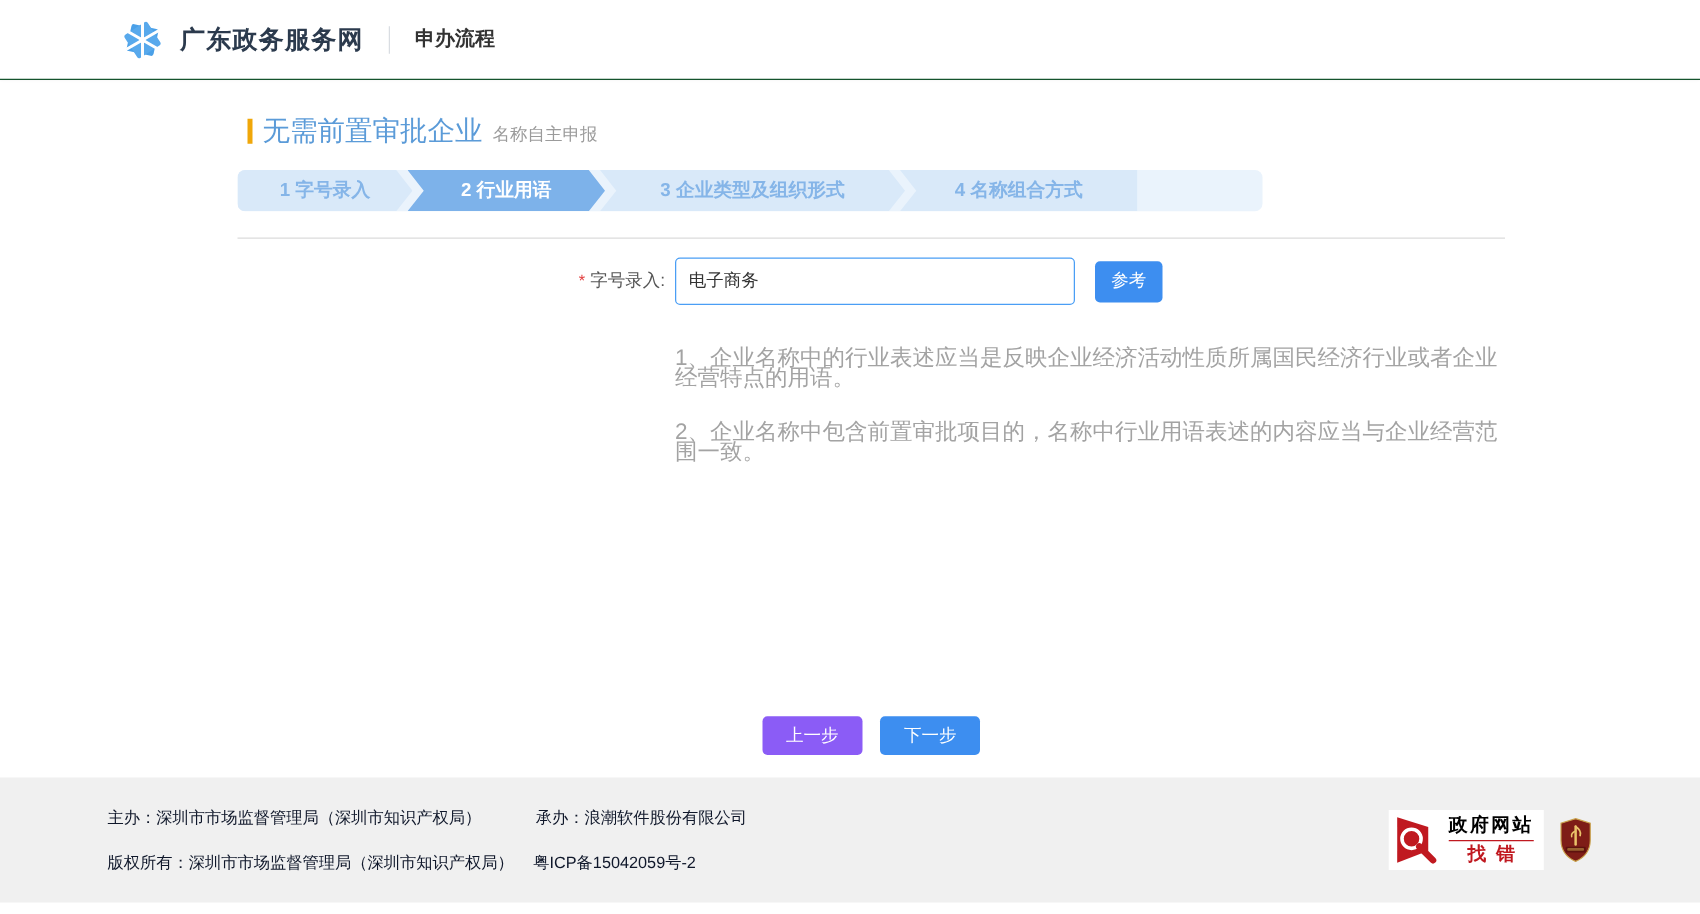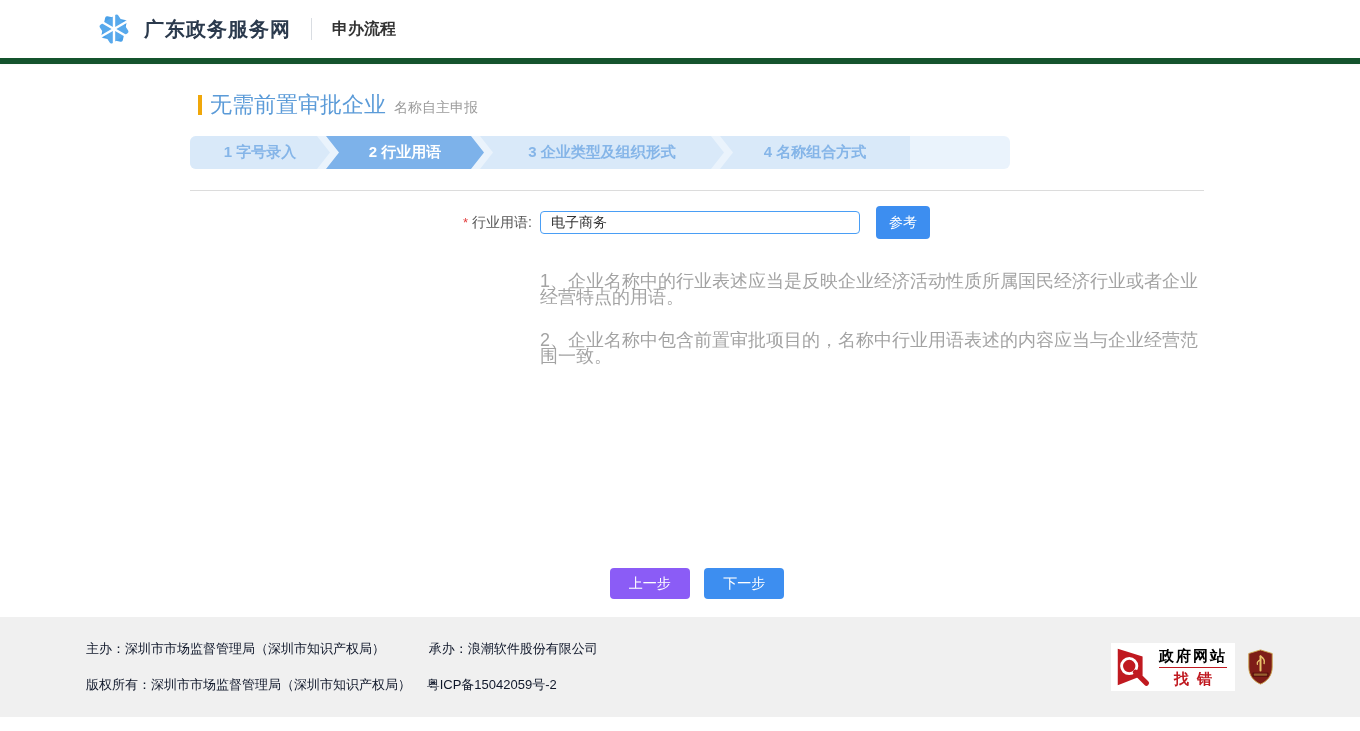--- a/index.html
+++ b/index.html
@@ -8,21 +8,21 @@
     font-family:"Liberation Sans","DejaVu Sans",sans-serif;
     color:#333;
     width:1360px;
     min-height:731px;
   }
 
   
   .header {
     height:64px;
     background:#fff;
-    border-bottom:6px solid #14532d;
+    border-bottom:1px solid #14532d;
     box-shadow:0 1px 2px rgba(0,0,0,.03);
   }
   .header-inner {
     width:1200px; margin:0 auto; padding:0 16px;
     height:100%; display:flex; align-items:center;
   }
   .logo { width:36px; height:36px; margin-right:12px; flex:0 0 auto; }
   .brand { font-size:20px; font-weight:600; color:#2b3a4d; letter-spacing:1px; }
   .header-divider { width:1px; height:22px; background:#d9dde2; margin:0 20px; }
   .header-nav { font-size:16px; font-weight:700; color:#333; cursor:pointer; }
@@ -60,21 +60,21 @@
   .rule { width:100%; height:1px; background:#dcdcdc; margin-top:21px; }
 
   
   .form-row { display:flex; align-items:center; margin-top:15px; }
   .form-label {
     width:350px; text-align:right; padding-right:8px;
     font-size:14px; color:#555;
   }
   .req { color:#e23c3c; margin-right:4px; font-size:13px; }
   .form-input {
-    width:320px; height:23px;
+    width:320px; height:38px;
     border:1px solid #4a9ef5; border-radius:4px;
     padding:0 10px; font-size:14px; color:#333; outline:none;
     font-family:"Liberation Sans","DejaVu Sans",sans-serif;
   }
   .btn-ref {
     margin-left:16px; width:54px; height:33px;
     background:#3d8ef0; color:#fff; border:none; border-radius:4px;
     font-size:14px; cursor:pointer;
     font-family:"Liberation Sans","DejaVu Sans",sans-serif;
   }
@@ -149,21 +149,21 @@
   <div class="steps">
     <div class="step step-1">1 字号录入</div>
     <div class="step step-2 active">2 行业用语</div>
     <div class="step step-3">3 企业类型及组织形式</div>
     <div class="step step-4">4 名称组合方式</div>
   </div>
 
   <div class="rule"></div>
 
   <div class="form-row">
-    <span class="form-label"><span class="req">*</span><span>行业用语:</span></span>
+    <span class="form-label"><span class="req">*</span><span>字号录入:</span></span>
     <input class="form-input" type="text" value="电子商务" style="">
     <button class="btn-ref">参考</button>
   </div>
 
   <div class="hints">
     <div class="hint">1、企业名称中的行业表述应当是反映企业经济活动性质所属国民经济行业或者企业经营特点的用语。</div>
     <div class="hint">2、企业名称中包含前置审批项目的，名称中行业用语表述的内容应当与企业经营范围一致。</div>
   </div>
 
   <div class="actions">

